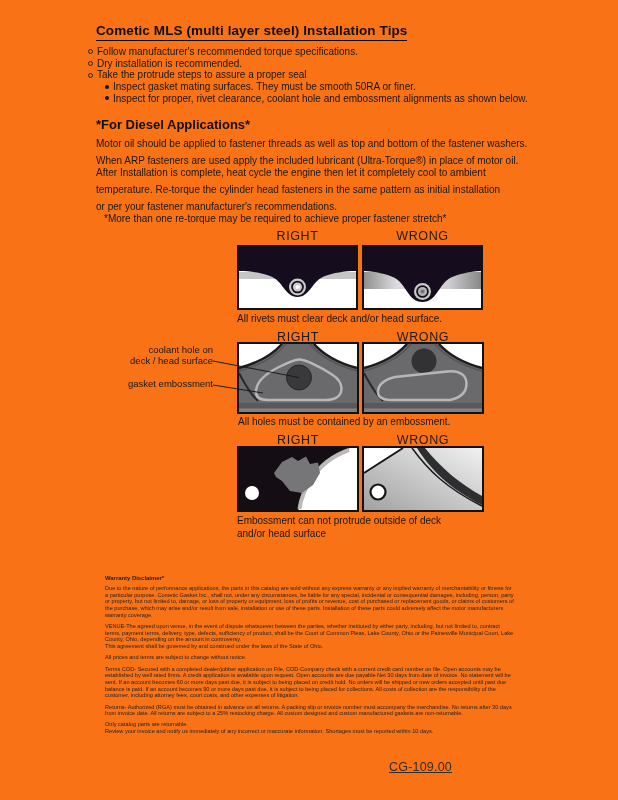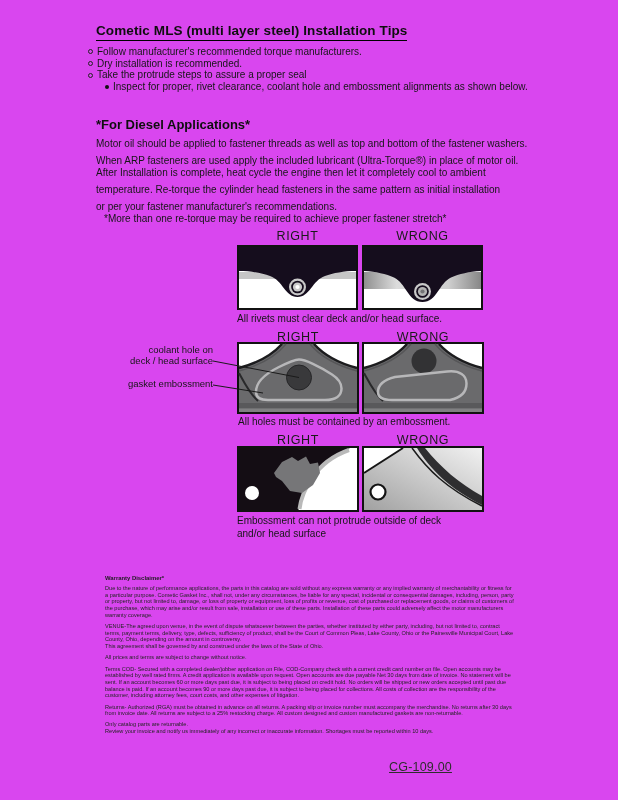--- a/index.html
+++ b/index.html
@@ -1,16 +1,16 @@
 <!DOCTYPE html>
 <html><head>
 <meta charset="utf-8">
 <style>
   html,body{margin:0;padding:0;background:#ffffff;}
-  .page{position:relative;width:618px;height:800px;background:#d946ef;
+  .page{position:relative;width:618px;height:800px;background:#f97316;
         font-family:"Liberation Sans",sans-serif;color:#151515;overflow:hidden;}
   .abs{position:absolute;}
   .title{font-size:13.5px;font-weight:bold;letter-spacing:.1px;color:#0e0e0e;
          border-bottom:1.8px solid #000;padding-bottom:2px;display:inline-block;}
   .h2{font-size:13px;font-weight:bold;color:#0e0e0e;}
   .body-text{font-size:10px;line-height:17px;white-space:pre-line;color:#161616;}
   .bullet-row{position:relative;padding-left:9px;font-size:10px;line-height:11.7px;
               white-space:nowrap;color:#161616;}
   .bullet-row.sub{margin-left:16px;}
   .dot-open{position:absolute;left:0;top:3.1px;width:3.4px;height:3.4px;
@@ -31,29 +31,33 @@
 
 <div class="page">
 
   <div class="abs" style="left:96px;top:21px;">
     <span class="title">Cometic MLS (multi layer steel) Installation Tips</span>
   </div>
 
   <div class="abs" style="left:88px;top:46px;width:480px;">
     <div class="bullet-row">
       <span class="dot-open"></span>
-      <span>Follow manufacturer's recommended torque manufacturers.</span>
+      <span>Follow manufacturer's recommended torque specifications.</span>
     </div>
     <div class="bullet-row">
       <span class="dot-open"></span>
       <span>Dry installation is recommended.</span>
     </div>
     <div class="bullet-row">
       <span class="dot-open"></span>
       <span>Take the protrude steps to assure a proper seal</span>
+    </div>
+    <div class="bullet-row sub">
+      <span class="dot-fill"></span>
+      <span>Inspect gasket mating surfaces.  They must be smooth 50RA or finer.</span>
     </div>
     <div class="bullet-row sub">
       <span class="dot-fill"></span>
       <span>Inspect for proper, rivet clearance, coolant hole and embossment alignments as shown below.</span>
     </div>
   </div>
 
   <div class="abs h2" style="left:96px;top:117px;">*For Diesel Applications*</div>
   <div class="abs body-text" style="left:96px;top:135px;width:500px;">Motor oil should be applied to fastener threads as well as top and bottom of the fastener washers.
 When ARP fasteners are used apply the included lubricant (Ultra-Torque®) in place of motor oil.</div>

